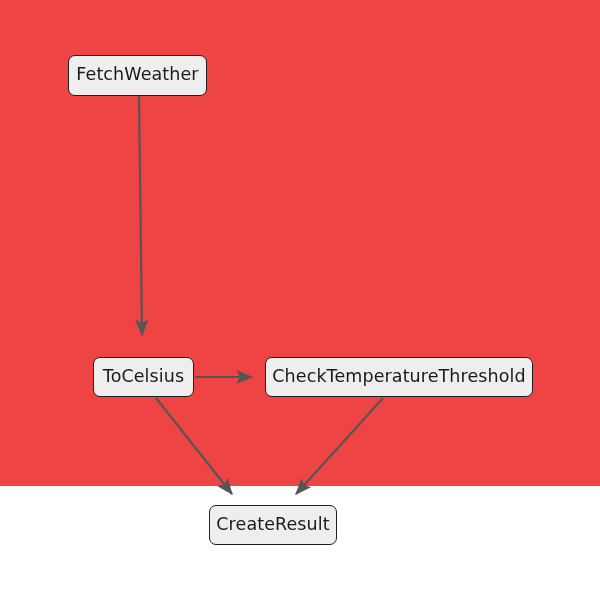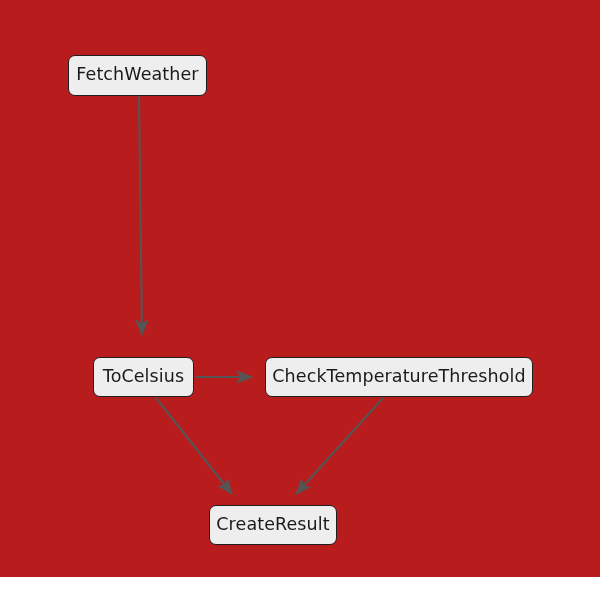--- a/index.html
+++ b/index.html
@@ -8,22 +8,22 @@
   }
   body {
     width: 600px;
     height: 600px;
     overflow: hidden;
     font-family: "DejaVu Sans", "Liberation Sans", sans-serif;
   }
   #graph-canvas {
     position: relative;
     width: 600px;
-    height: 577px;
-    background: #b91c1c;
+    height: 486px;
+    background: #ef4444;
   }
   #edge-layer {
     position: absolute;
     left: 0;
     top: 0;
     width: 600px;
     height: 600px;
     pointer-events: none;
   }
   .graph-node {

